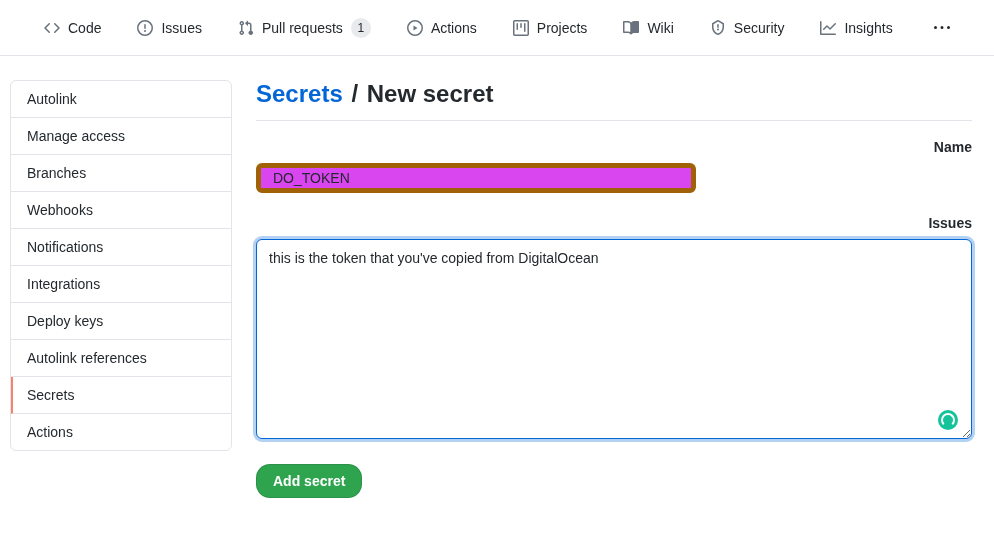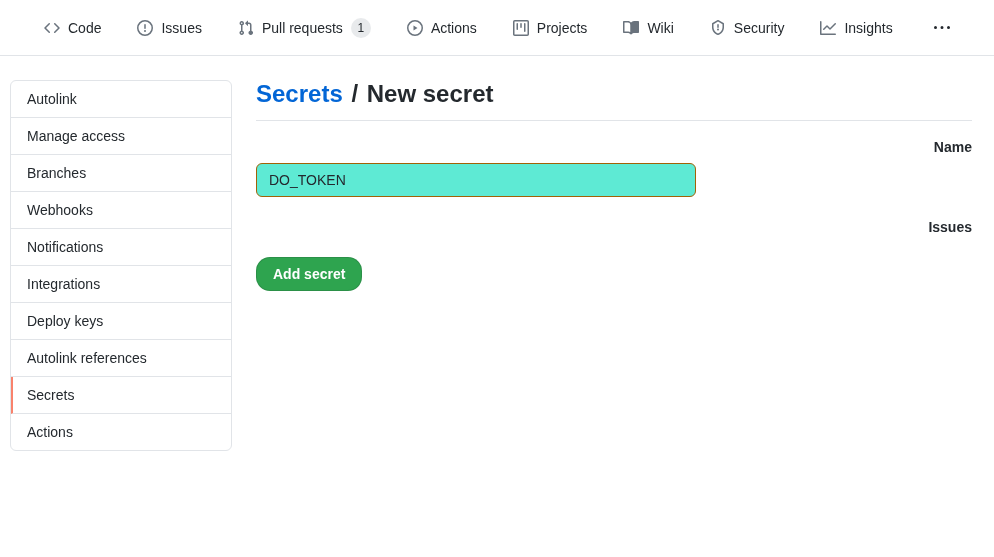--- a/index.html
+++ b/index.html
@@ -133,26 +133,26 @@
     .form-label {
       display: block;
       font-weight: 600;
       font-size: 14px;
       margin-bottom: 8px;
       color: #24292e;
       text-align: right;
     }
     .form-input {
       width: 440px;
-      padding: 6px 12px;
+      padding: 0 12px;
       font-size: 14px;
       line-height: 20px;
-      border: 1px solid #a16207;
+      border: 5px solid #a16207;
       border-radius: 6px;
-      background: #5eead4;
+      background: #d946ef;
       color: #24292e;
       font-family: inherit;
     }
     .form-textarea {
       width: 100%;
       height: 200px;
       padding: 8px 12px;
       font-size: 14px;
       line-height: 1.5;
       border: 1px solid #0366d6;
@@ -303,17 +303,21 @@
       <span class="breadcrumb-current">New secret</span>
     </h2>
 
     <div class="form-group">
       <label class="form-label">Name</label>
       <input type="text" class="form-input" value="DO_TOKEN" style="">
     </div>
 
     <div class="form-group">
       <label class="form-label">Issues</label>
+      <div class="textarea-wrapper">
+        <textarea class="form-textarea" style="">this is the token that you've copied from DigitalOcean</textarea>
+        <div class="grammarly-badge"></div>
+      </div>
     </div>
 
     <button class="btn-primary">Add secret</button>
   </main>
 </div>
 
 </body></html>

